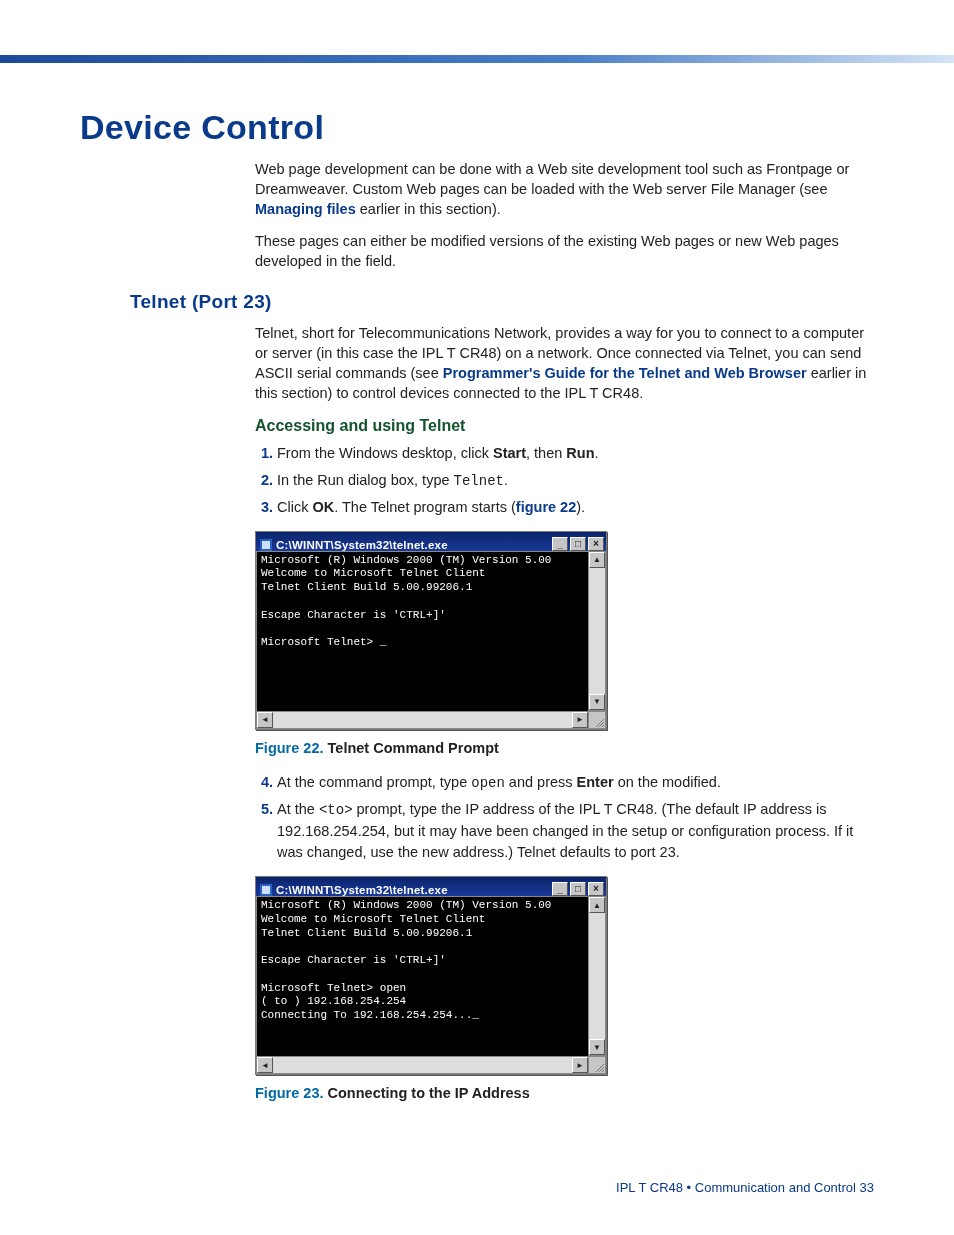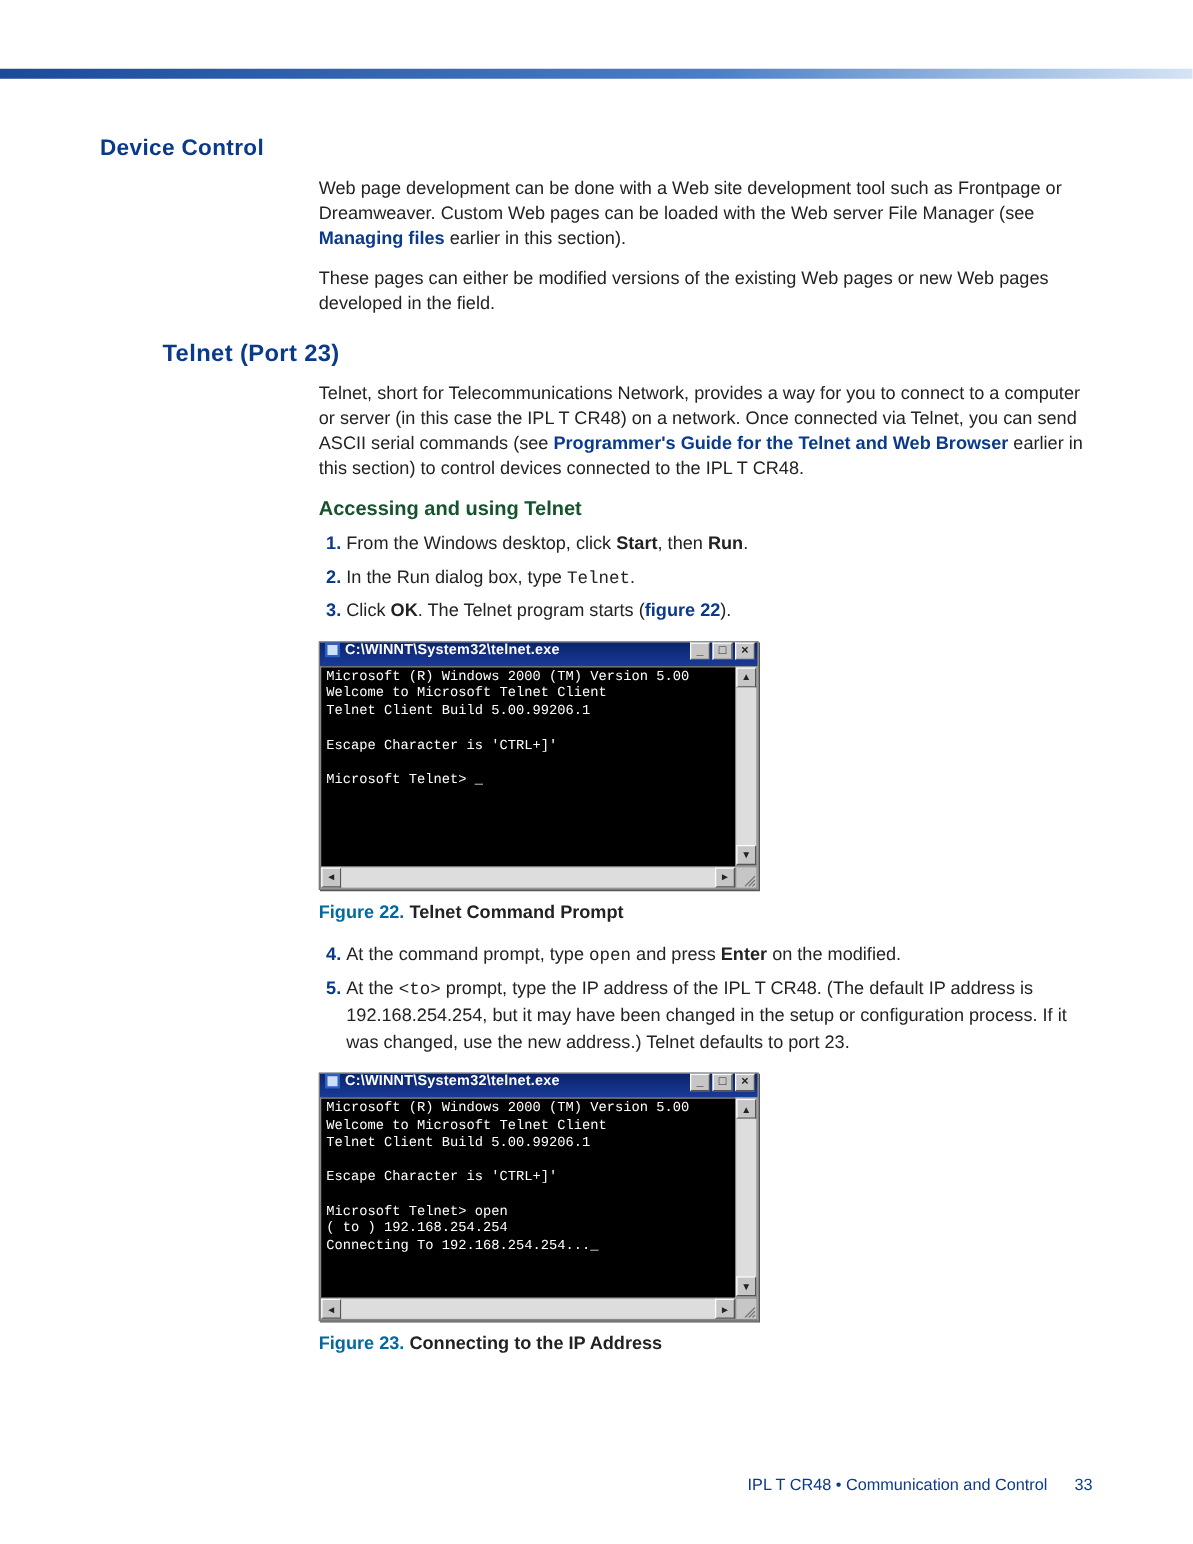--- a/index.html
+++ b/index.html
@@ -1,55 +1,55 @@
 <!DOCTYPE html>
 <html><head>
 <meta charset="utf-8">
 <style>
 body{margin:0;background:#fff;font-family:"Segoe UI",Tahoma,Arial,sans-serif;color:#222}
 .page{width:954px;height:1235px;position:relative;margin:0 auto;box-sizing:border-box}
 .topbar{height:8px;background:linear-gradient(to right,#1b4a9a 0%,#4a7fc7 60%,#d6e4f5 100%);position:absolute;top:55px;left:0;right:0}
 .content{position:absolute;top:108px;left:80px;right:80px}
-h1{color:#0a3a8a;font-size:18px;font-weight:700;margin:0 0 12px 0;letter-spacing:0.3px}
+h1{color:#0a3a8a;font-size:34px;font-weight:700;margin:0 0 12px 0;letter-spacing:0.3px}
 h2{color:#0a3a8a;font-size:19px;font-weight:700;margin:20px 0 10px 0;letter-spacing:0.3px}
 h3{color:#14532d;font-size:16px;font-weight:700;margin:14px 0 8px 0}
 .body-indent{margin-left:175px}
 p{margin:0 0 12px 0;font-size:14.5px;line-height:1.38}
 h2,h3{font-family:Verdana,"Segoe UI",Arial,sans-serif}
 h2{margin-left:50px}
 h3{margin-left:175px}
 .link{color:#0a3a8a;font-weight:700}
 ol{margin:0 0 12px 0;padding-left:22px}
 ol li{font-size:14.5px;line-height:1.5;margin-bottom:5px}
 ol li::marker{color:#0a3a8a;font-weight:700}
 .li-body{color:#222}
 .bold{font-weight:700}
 .code{font-family:"Courier New",monospace;font-size:14px}
 .fig-cap{margin:8px 0 14px 0;font-size:14.5px}
 .fig-cap .flabel{color:#0369a1;font-weight:700}
 .fig-cap .ftitle{font-weight:700}
 
 
 .console{width:350px;background:#c6c6c6;border:1px solid #7a7a7a;margin:6px 0 6px 0;box-shadow:1px 1px 0 #555}
-.titlebar{height:19px;background:linear-gradient(to bottom,#0a246a,#1a3a9a);display:flex;align-items:flex-start;padding:0 2px 0 4px}
+.titlebar{height:19px;background:linear-gradient(to bottom,#0a246a,#1a3a9a);display:flex;align-items:flex-end;padding:0 2px 0 4px}
 .titlebar .tbicon{width:12px;height:12px;margin-right:4px;display:inline-flex;align-items:center;justify-content:center}
 .titlebar .tbicon svg{display:block}
 .titlebar .ttitle{color:#fff;font-family:Tahoma,Arial,sans-serif;font-size:11.5px;font-weight:700;letter-spacing:0.2px;flex:1;white-space:nowrap}
 .titlebar .winbtn{width:16px;height:14px;background:#c6c6c6;border:1px solid #fff;border-right-color:#555;border-bottom-color:#555;margin-left:2px;display:flex;align-items:center;justify-content:center;font-size:10px;font-weight:700;line-height:1;padding:0;box-sizing:border-box}
 .term-wrap{display:flex}
 .term{background:#000000;color:#fff;font-family:"Courier New",monospace;font-size:11px;line-height:1.25;padding:2px 4px;white-space:pre;flex:1;height:155px;overflow:hidden;border:1px solid #888;border-right:none;border-bottom:none}
 .vscroll{width:16px;background:#c6c6c6;border:1px solid #888;border-left:1px solid #888;display:flex;flex-direction:column}
 .vscroll .arrow,.hscroll .arrow{height:14px;width:14px;background:#c6c6c6;border:1px solid #fff;border-right-color:#555;border-bottom-color:#555;display:flex;align-items:center;justify-content:center;font-size:8px}
 .vscroll .track{flex:1;background:#ddd}
 .hscroll{height:16px;background:#c6c6c6;display:flex;border:1px solid #888;border-top:1px solid #888}
 .hscroll .track{flex:1;background:#ddd}
 .hscroll .grip{width:16px;background:#c6c6c6;border-left:1px solid #888;display:flex;align-items:flex-end;justify-content:flex-end}
 
 .footer{position:absolute;bottom:40px;right:80px;font-size:13px;color:#0a3a8a}
-.footer .pg{margin-left:18px}
+.footer .pg{margin-left:0}
 </style>
 </head>
 <body>
 
 <div class="page">
   <div class="topbar"></div>
   <div class="content">
     <h1>Device Control</h1>
 
     <div class="body-indent">

